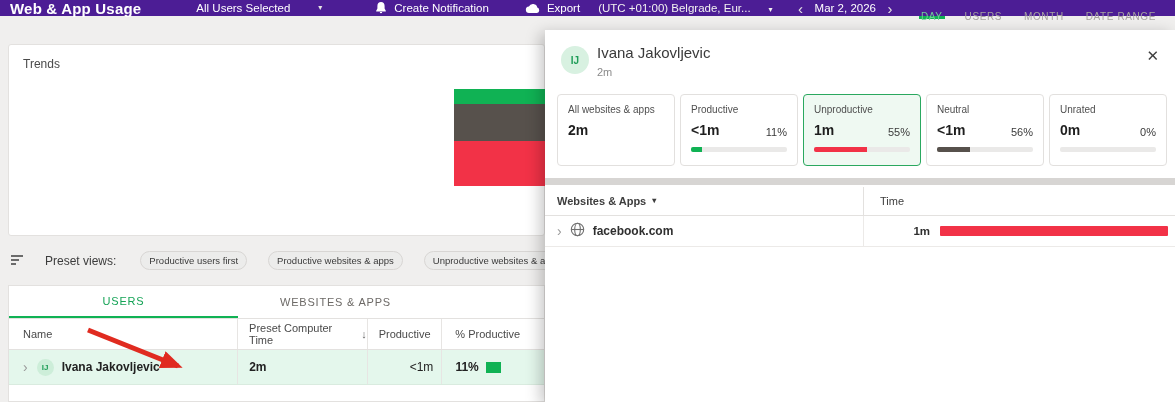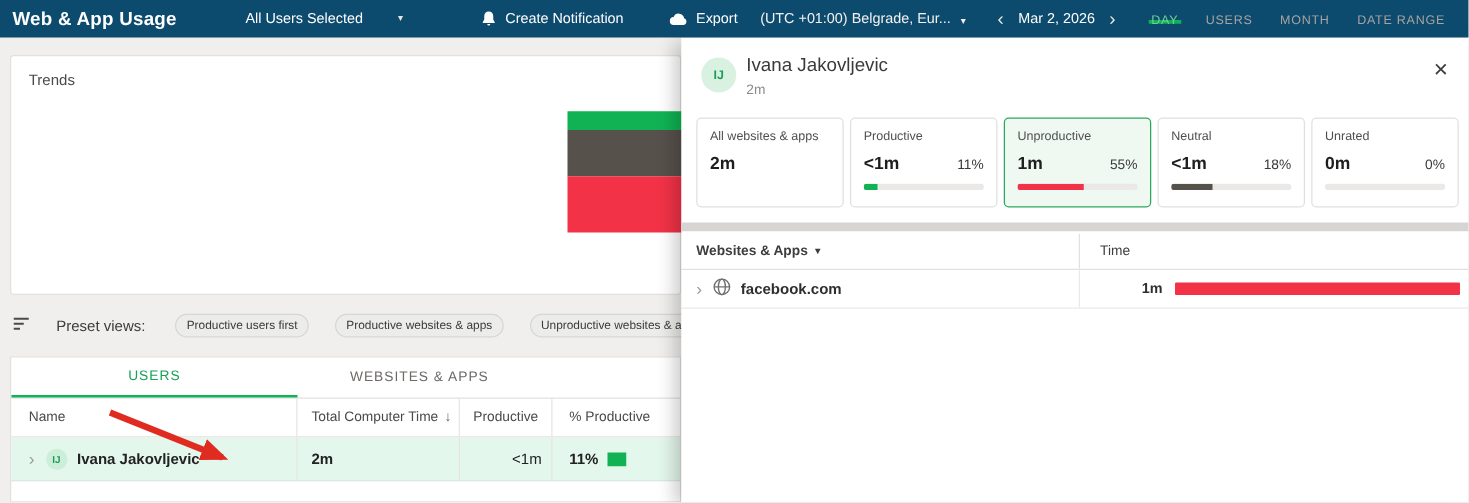--- a/index.html
+++ b/index.html
@@ -1,31 +1,31 @@
 <!DOCTYPE html>
 <html><head>
 <meta charset="utf-8">
 <style>
   *{box-sizing:border-box;margin:0;padding:0}
   body{margin:0;background:#f0efee}
   .page{position:relative;width:1175px;height:402px;background:#f0efee;overflow:hidden;
         font-family:"Liberation Sans",sans-serif}
 
   
-  .topbar{position:absolute;top:0;left:0;width:100%;height:30px;background:#0c4a6e;
+  .topbar{position:absolute;top:0;left:0;width:100%;height:16px;background:#4c1d95;
           display:flex;align-items:center;color:#fff;z-index:30}
   .tb-title{font-size:15px;font-weight:bold;margin-left:10px;letter-spacing:.2px;white-space:nowrap}
   .tb-users{margin-left:55px;font-size:11.5px;display:flex;align-items:center;cursor:pointer;white-space:nowrap}
   .caret{font-size:8px;line-height:1}
   .tb-users .caret{margin-left:28px;color:#e8e6e4}
   .tb-right{margin-left:auto;display:flex;align-items:center;height:100%}
   .tb-action{display:flex;align-items:center;gap:6px;font-size:11.5px;cursor:pointer;white-space:nowrap}
   .tb-action svg{display:block}
   .mr24{margin-right:36px}.mr18{margin-right:18px}.mr20{margin-right:20px}
-  .tb-tz{font-size:11.5px;display:flex;align-items:flex-end;gap:8px;cursor:pointer;white-space:nowrap;color:#f2f1f0}
+  .tb-tz{font-size:11.5px;display:flex;align-items:flex-end;gap:18px;cursor:pointer;white-space:nowrap;color:#f2f1f0}
   .tb-nav{font-size:15px;color:#e8e6e4;width:16px;text-align:center;cursor:pointer}
   .tb-date{font-size:11.5px;margin:0 6px;white-space:nowrap}
   .tb-tabs{display:flex;align-items:stretch;height:100%;margin-left:12px;margin-right:8px}
   .tb-tab{display:flex;align-items:center;padding:0 2px;margin:13px 9px;font-size:10px;letter-spacing:.6px;
           color:#a7a3a0;cursor:pointer;border-bottom:3px solid transparent;border-top:3px solid transparent;white-space:nowrap}
   .tb-tab.active{color:#6fcf97;border-bottom-color:#10b254}
 
   
   .trends-card{position:absolute;left:8px;top:44px;width:537px;height:192px;background:#fff;
                border:1px solid #e3e1df;border-radius:3px;z-index:1}
@@ -170,21 +170,21 @@
   </div>
 
   <section class="table-card">
     <div class="tabs-row">
       <div class="tab users">USERS</div>
       <div class="tab webs">WEBSITES &amp; APPS</div>
     </div>
     <div class="thead">
       <div class="cell col-name">Name</div>
       <div class="cell col-total">
-        <span>Total Computer Time</span>
+        <span>Preset Computer Time</span>
         <span class="sort">↓</span>
       </div>
       <div class="cell col-prod">Productive</div>
       <div class="cell col-pct">% Productive</div>
     </div>
     <div class="trow">
       <div class="cell col-name">
         <span class="expand">›</span>
         <span class="mini-avatar">IJ</span>
         <span class="row-name">Ivana Jakovljevic</span>
@@ -237,21 +237,21 @@
           <span class="card-pct">55%</span>
         </div>
         <div class="card-bar">
           <div class="card-fill" style="width: 55%; background: rgb(242, 50, 71);"></div>
         </div>
       </div>
       <div class="card">
         <div class="card-label">Neutral</div>
         <div class="card-vals">
           <span class="card-value">&lt;1m</span>
-          <span class="card-pct">18%</span>
+          <span class="card-pct">56%</span>
         </div>
         <div class="card-bar">
           <div class="card-fill" style="width: 34%; background: rgb(87, 81, 76);"></div>
         </div>
       </div>
       <div class="card">
         <div class="card-label">Unrated</div>
         <div class="card-vals">
           <span class="card-value">0m</span>
           <span class="card-pct">0%</span>

